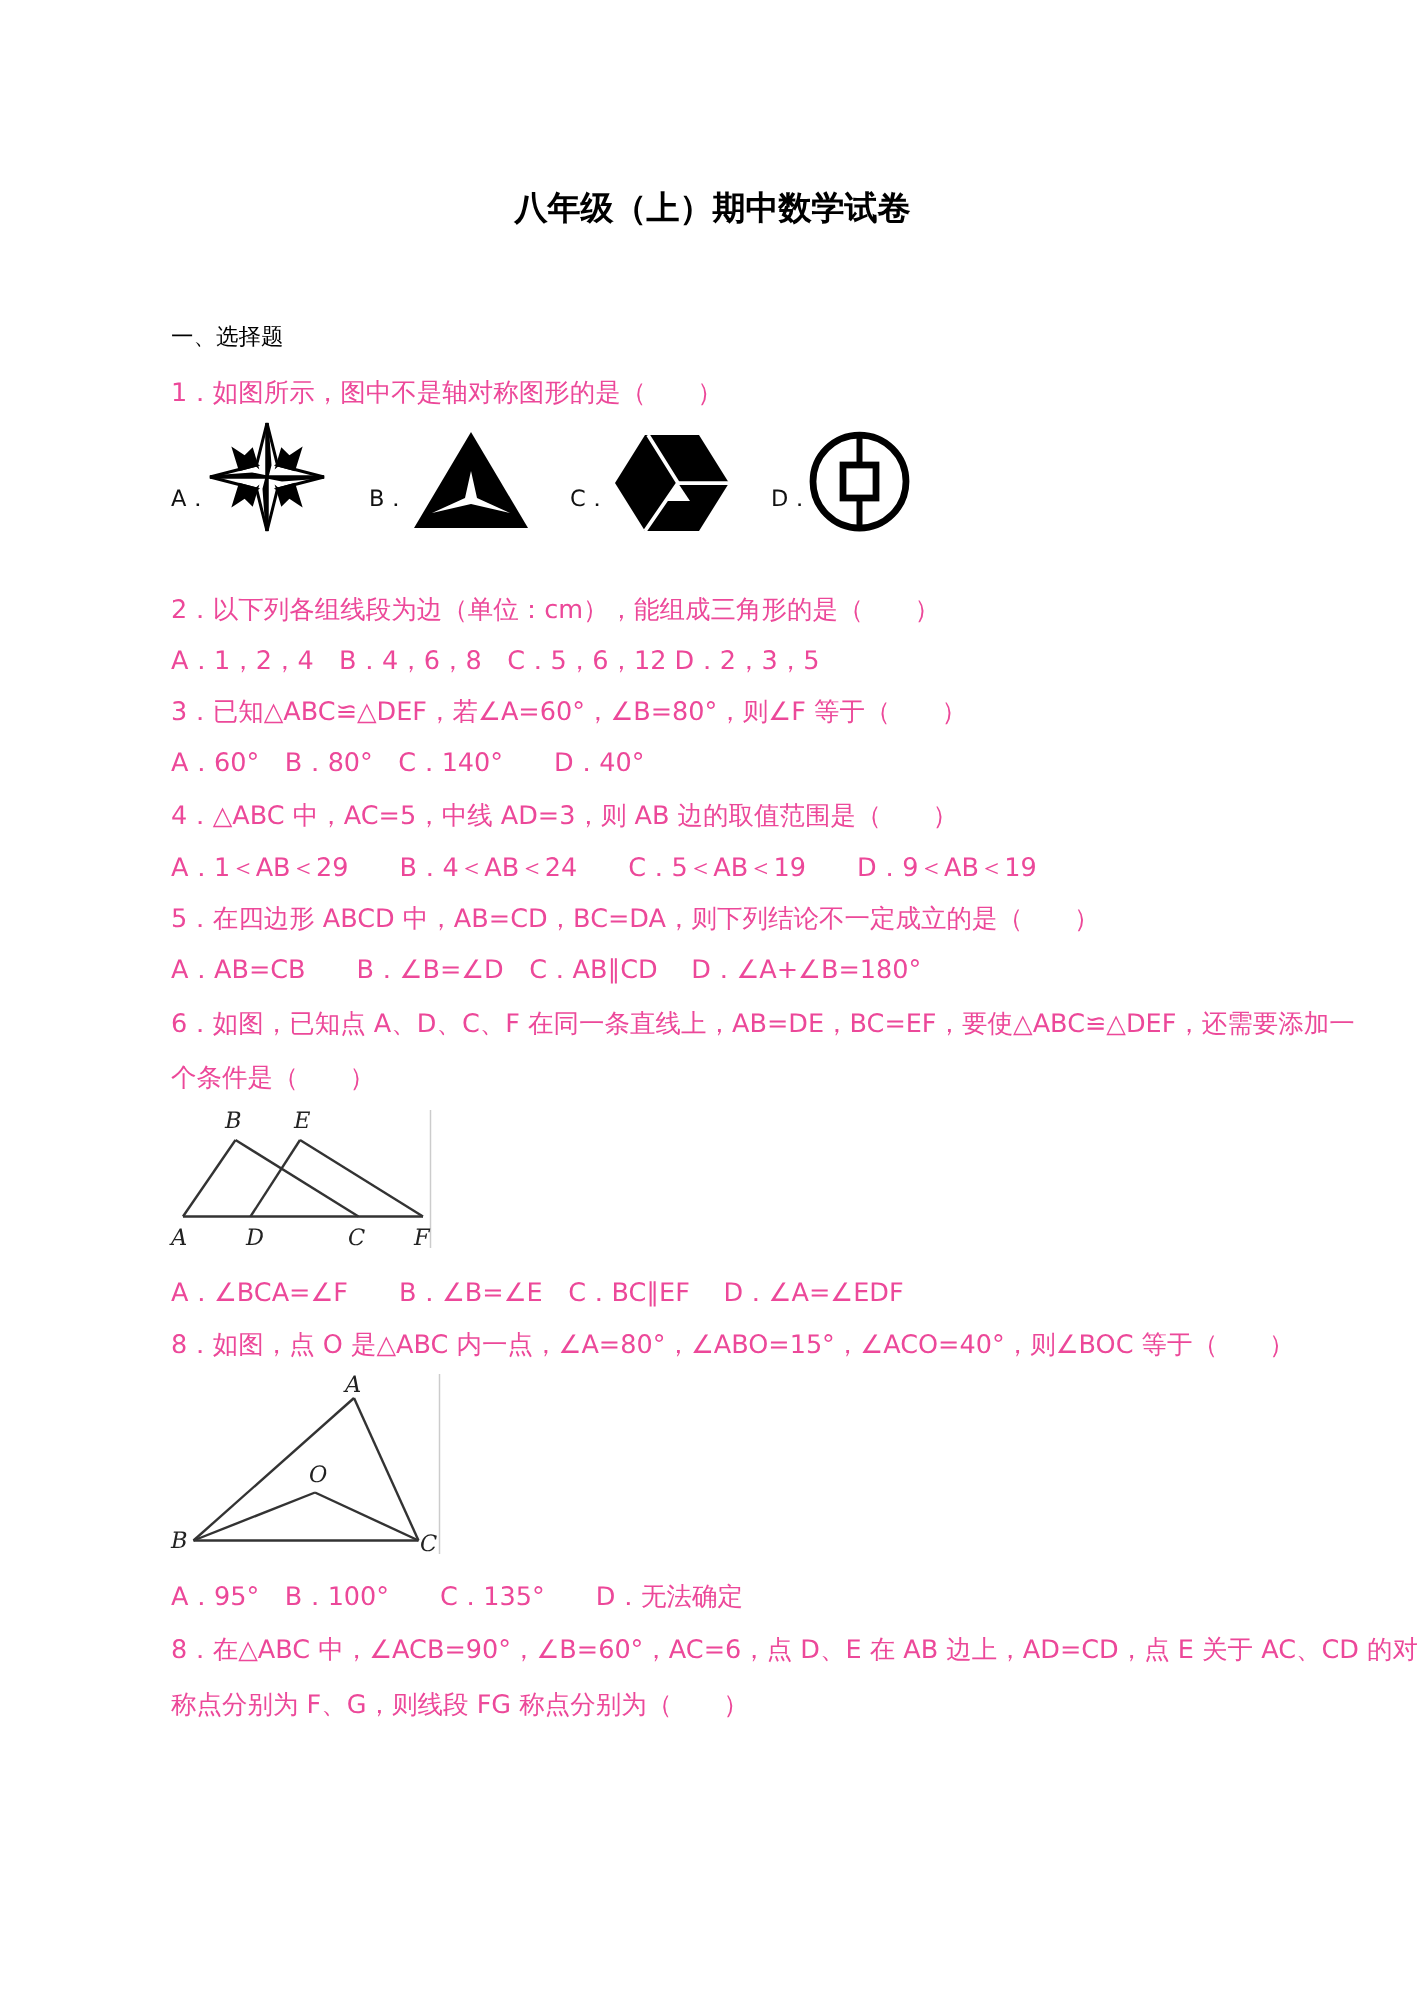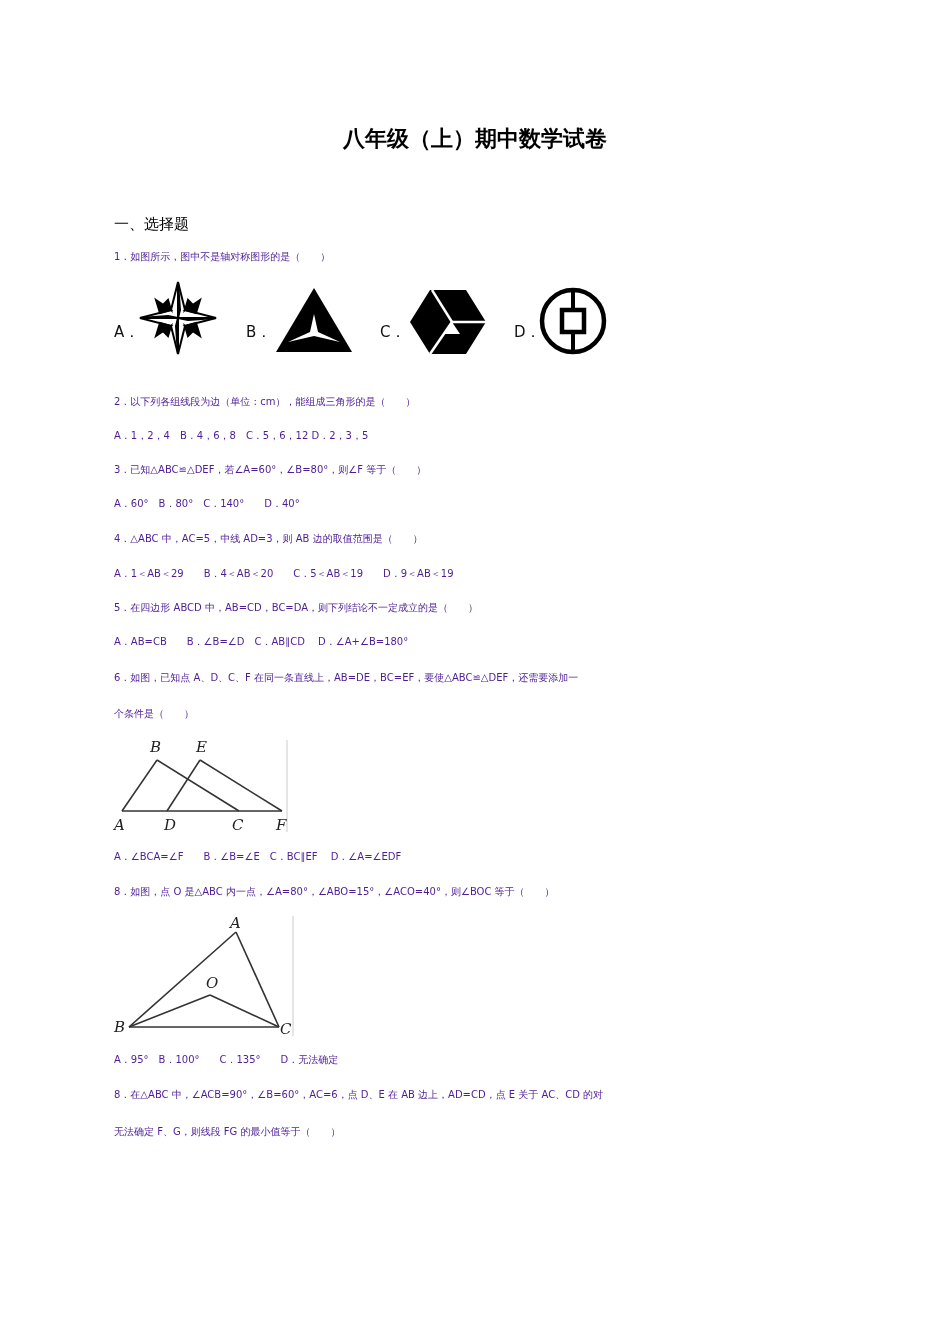--- a/index.html
+++ b/index.html
@@ -11,21 +11,21 @@
   .title {
     position: absolute; left: 0; width: 950px; top: 124px;
     text-align: center; font-size: 22px; font-weight: bold; letter-spacing: 0px;
     color: #000;
   }
   .section {
     position: absolute; left: 114px; top: 215px;
     font-size: 15px; font-weight: normal; color: #000;
   }
   .line {
-    position: absolute; left: 114px; font-size: 10px; white-space: pre; color: #4c1d95;
+    position: absolute; left: 114px; font-size: 17px; white-space: pre; color: #ec4899;
   }
   .opt-label {
     position: absolute; font-size: 15px; color: #111;
   }
   .fig { position: absolute; }
   .fig svg { display: block; }
 </style>
 </head>
 <body>
 
@@ -85,21 +85,21 @@
   </svg>
 </div>
 
 <div class="line" style="top:395px">2．以下列各组线段为边（单位：cm），能组成三角形的是（　　）</div>
 <div class="line" style="top:429px">A．1，2，4　B．4，6，8　C．5，6，12 D．2，3，5</div>
 
 <div class="line" style="top:463px">3．已知△ABC≌△DEF，若∠A=60°，∠B=80°，则∠F 等于（　　）</div>
 <div class="line" style="top:497px">A．60°　B．80°　C．140°　　D．40°</div>
 
 <div class="line" style="top:532px">4．△ABC 中，AC=5，中线 AD=3，则 AB 边的取值范围是（　　）</div>
-<div class="line" style="top:567px">A．1＜AB＜29　　B．4＜AB＜20　　C．5＜AB＜19　　D．9＜AB＜19</div>
+<div class="line" style="top:567px">A．1＜AB＜29　　B．4＜AB＜24　　C．5＜AB＜19　　D．9＜AB＜19</div>
 
 <div class="line" style="top:601px">5．在四边形 ABCD 中，AB=CD，BC=DA，则下列结论不一定成立的是（　　）</div>
 <div class="line" style="top:635px">A．AB=CB　　B．∠B=∠D　C．AB∥CD　 D．∠A+∠B=180°</div>
 
 <div class="line" style="top:671px">6．如图，已知点 A、D、C、F 在同一条直线上，AB=DE，BC=EF，要使△ABC≌△DEF，还需要添加一</div>
 <div class="line" style="top:707px">个条件是（　　）</div>
 
 <div class="fig" style="left:112px;top:738px;width:176px;height:96px">
   <svg width="176" height="96" viewBox="0 0 176 96" style="position:absolute;left:0;top:0">
     <line x1="175" y1="2" x2="175" y2="94" stroke="#ccc" stroke-width="1"></line>
@@ -136,13 +136,13 @@
   </svg>
   <span style="position:absolute;left:118px;top:0;font-family:'DejaVu Serif',serif;font-style:italic;font-size:15px;color:#222">A</span>
   <span style="position:absolute;left:94px;top:60px;font-family:'DejaVu Serif',serif;font-style:italic;font-size:15px;color:#222">O</span>
   <span style="position:absolute;left:2px;top:104px;font-family:'DejaVu Serif',serif;font-style:italic;font-size:15px;color:#222">B</span>
   <span style="position:absolute;left:168px;top:106px;font-family:'DejaVu Serif',serif;font-style:italic;font-size:15px;color:#222">C</span>
 </div>
 
 <div class="line" style="top:1053px">A．95°　B．100°　　C．135°　　D．无法确定</div>
 
 <div class="line" style="top:1088px">8．在△ABC 中，∠ACB=90°，∠B=60°，AC=6，点 D、E 在 AB 边上，AD=CD，点 E 关于 AC、CD 的对</div>
-<div class="line" style="top:1125px">无法确定 F、G，则线段 FG 的最小值等于（　　）</div>
+<div class="line" style="top:1125px">称点分别为 F、G，则线段 FG 称点分别为（　　）</div>
 
 </body></html>

